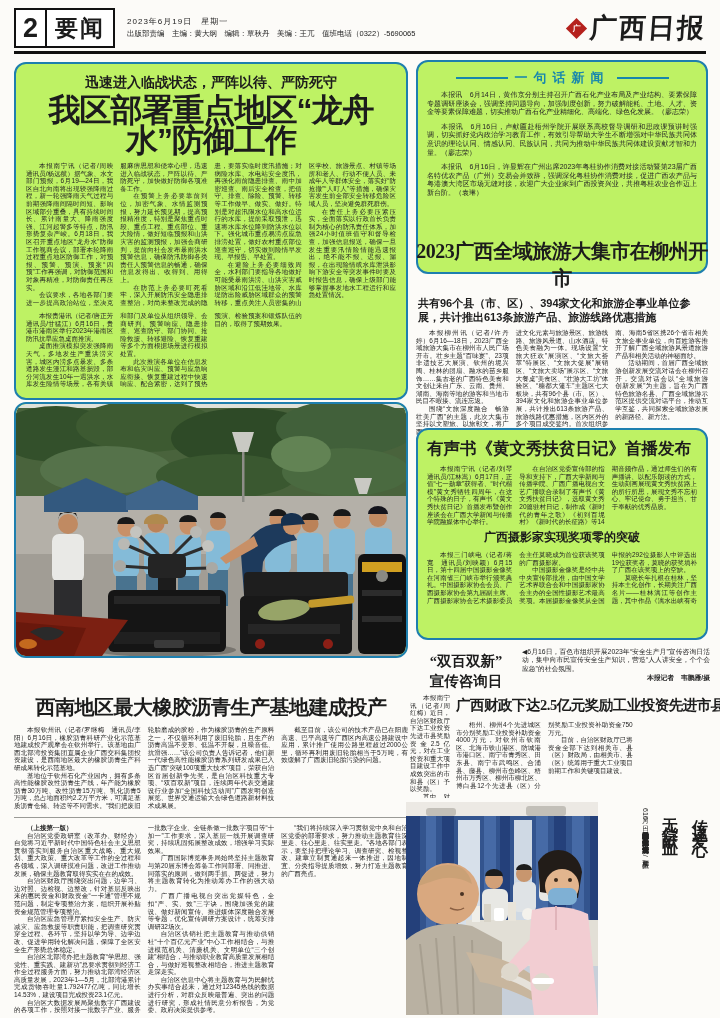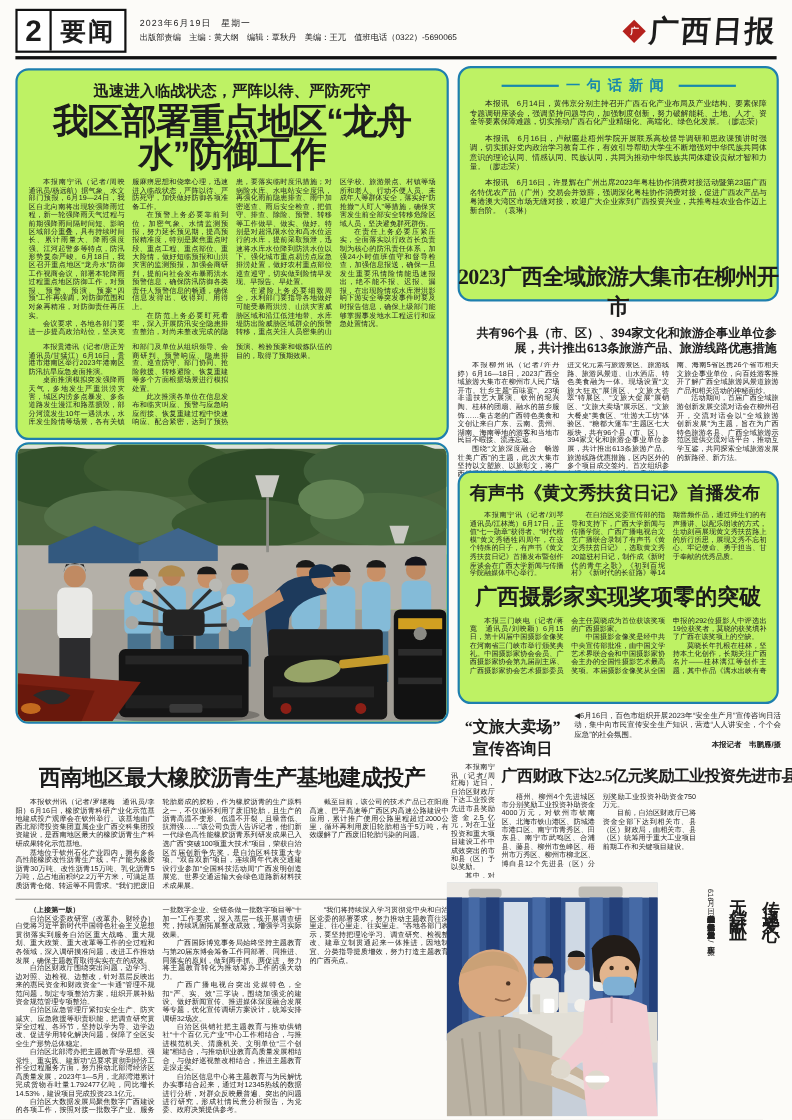--- a/index.html
+++ b/index.html
@@ -40,28 +40,28 @@
   #main-photo-box svg{display:block;border-radius:10px;}
   
   #brief-box{left:416px;top:60px;width:292px;height:214px;padding:5px 9px;}
   .brief-title-row{display:flex;align-items:center;justify-content:center;gap:7px;margin:2px 0 4px 0;}
   .brief-line{height:2px;background:#1787ad;flex:0 0 52px;}
   .brief-title{color:#1787ad;font-size:13px;font-weight:bold;letter-spacing:6px;}
   #brief-list p{margin:0 0 6px 0;font-size:7px;line-height:8.6px;text-indent:2em;text-align:justify;color:#242424;}
   
   #tourism{position:absolute;left:416px;top:238px;width:292px;}
   .tourism-headline{font-family:"Liberation Serif","DejaVu Serif",serif;font-size:20px;font-weight:bold;text-align:center;letter-spacing:-0.5px;margin:0 0 4px 0;}
-  .tourism-subhead{font-size:11px;font-weight:bold;line-height:14px;text-align:right;margin:0 2px 5px 2px;}
+  .tourism-subhead{font-size:11px;font-weight:bold;line-height:14px;text-align:left;margin:0 2px 5px 2px;}
   #tourism-body{height:112px;}
   
   #culture-box{left:416px;top:428px;width:292px;height:212px;padding:8px 9px 0 9px;}
   .audiobook-headline{font-family:"Liberation Serif","DejaVu Serif",serif;font-size:16.5px;font-weight:bold;text-align:left;margin:0 0 5px 0;}
   #audiobook-body{height:64px;}
   .photography-kicker{font-size:11.5px;font-weight:bold;text-align:center;margin:7px 0 2px 0;letter-spacing:1px;}
-  .photography-headline{font-family:"Liberation Serif","DejaVu Serif",serif;font-size:20px;font-weight:bold;text-align:center;margin:0 0 5px 0;}
+  .photography-headline{font-family:"Liberation Serif","DejaVu Serif",serif;font-size:12px;font-weight:bold;text-align:center;margin:0 0 5px 0;}
   #photography-body{height:58px;}
   
   #safety-cap{position:absolute;left:418px;top:648px;width:292px;height:48px;display:flex;gap:8px;}
   .safety-title{flex:0 0 96px;font-family:"Liberation Serif","DejaVu Serif",serif;font-size:14.5px;font-weight:bold;text-align:center;line-height:20px;padding-top:3px;}
   .safety-text{flex:1;font-size:6.8px;line-height:8.4px;text-align:justify;color:#242424;}
   .safety-byline{text-align:right;font-weight:bold;margin-top:1px;}
   
   #asphalt{position:absolute;left:14px;top:694px;width:394px;}
   .asphalt-headline{font-family:"Liberation Serif","DejaVu Serif",serif;font-size:20px;font-weight:bold;text-align:center;letter-spacing:-0.5px;margin:0 0 5px 0;}
   #asphalt-body{height:84px;}
@@ -278,21 +278,21 @@
     <div class="photography-headline">广西摄影家实现奖项零的突破</div>
     <div id="photography-body" class="body-text cols-3">
         <p>本报三门峡电（记者/蒋寬　通讯员/刘映颖）6月15日，第十四届中国摄影金像奖在河南省三门峡市举行颁奖典礼。中国摄影家协会会员、广西摄影家协会第九届副主席、广西摄影家协会艺术摄影委员会主任莫晓成为首位获该奖项的广西摄影家。</p>
         <p>中国摄影金像奖是经中共中央宣传部批准，由中国文学艺术界联合会和中国摄影家协会主办的全国性摄影艺术最高奖项。本届摄影金像奖从全国申报的292位摄影人中评选出19位获奖者，莫晓的获奖填补了广西在该奖项上的空缺。</p>
         <p>莫晓长年扎根在桂林，坚持本土化创作，长期关注广西名片——桂林漓江等创作主题，其中作品《漓水出峡有奇景》组照在第27届全国摄影艺术展览中被评为评委会推荐作品，并在此基础上经过不断探索、调整和深入挖掘，形成了作品《妙境空蒙》《烟雨漓江》《风景新篇》三部曲，通过新的影像观念和视角，展现出了不同以往的桂林山水，是广西摄影家将传统摄影进行创造性转化、创新性发展的一次成功实践。</p>
       </div>
   </div>
 
   <div id="safety-cap">
     <div class="safety-title">
-      <div>“文旅大卖场”</div>
+      <div>“双百双新”</div>
       <div>宣传咨询日</div>
     </div>
     <div class="safety-text">
       <span>◀6月16日，百色市组织开展2023年“安全生产月”宣传咨询日活动，集中向市民宣传安全生产知识，营造“人人讲安全，个个会应急”的社会氛围。</span>
       <div class="safety-byline">本报记者　韦鹏雁/摄</div>
     </div>
   </div>
 
   <div id="asphalt">
     <div class="asphalt-headline">西南地区最大橡胶沥青生产基地建成投产</div>

